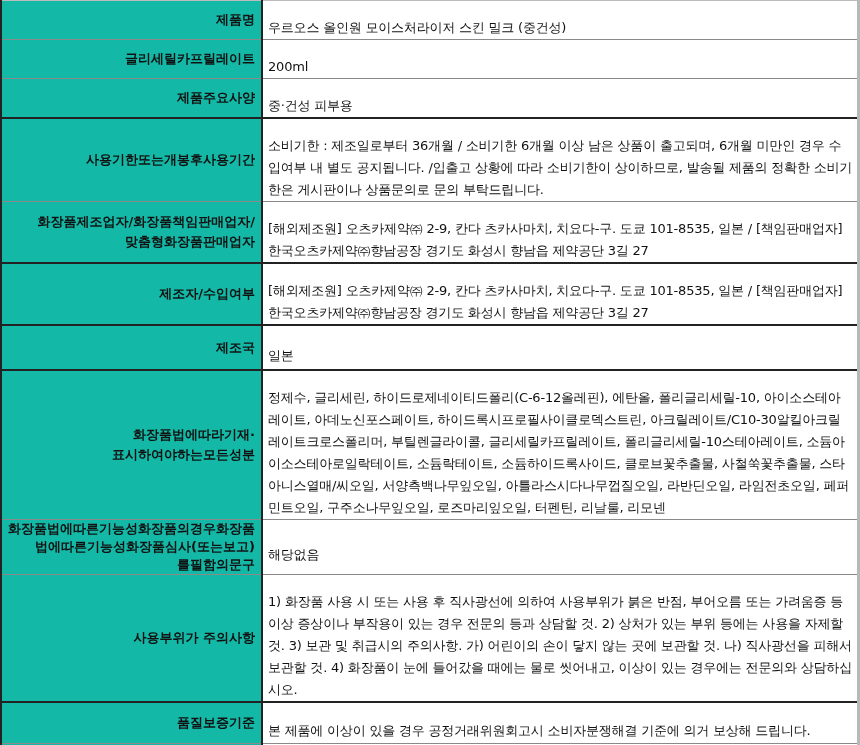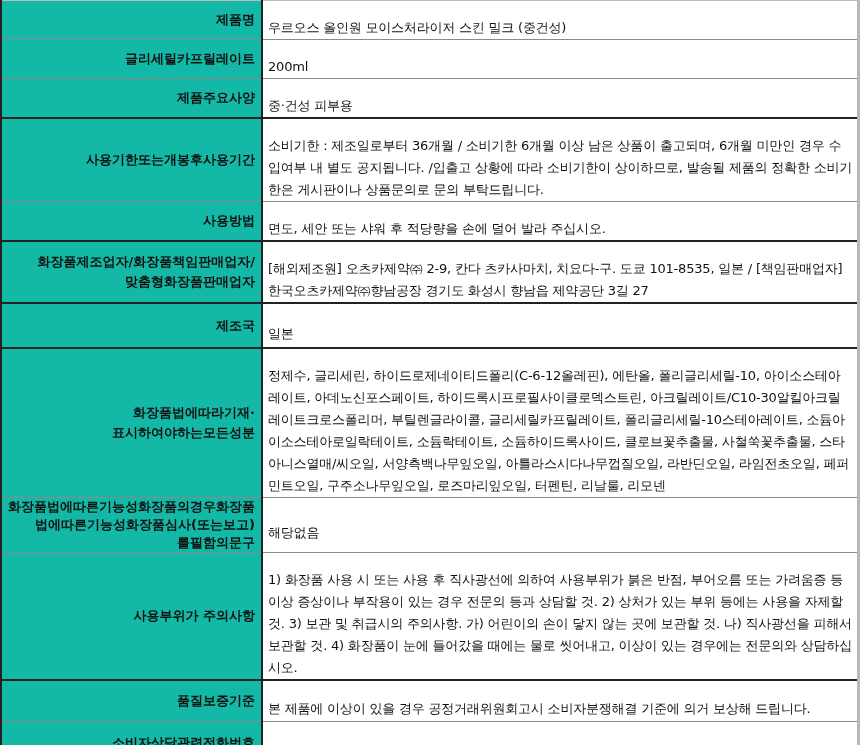--- a/index.html
+++ b/index.html
@@ -57,26 +57,26 @@
       <td class="value">200ml</td>
     </tr>
     <tr class="thick" style="height:36px">
       <td class="label">제품주요사양</td>
       <td class="value">중·건성 피부용</td>
     </tr>
     <tr style="height:67px">
       <td class="label">사용기한또는개봉후사용기간</td>
       <td class="value">소비기한 : 제조일로부터 36개월 / 소비기한 6개월 이상 남은 상품이 출고되며, 6개월 미만인 경우 수입여부 내 별도 공지됩니다. /입출고 상황에 따라 소비기한이 상이하므로, 발송될 제품의 정확한 소비기한은 게시판이나 상품문의로 문의 부탁드립니다.</td>
     </tr>
-    <tr class="thick" style="height:37px">
-      <td class="label">사용방법</td>
-      <td class="value">면도, 세안 또는 샤워 후 적당량을 손에 덜어 발라 주십시오.</td>
-    </tr>
     <tr class="thick" style="height:56px">
       <td class="label">화장품제조업자/화장품책임판매업자/맞춤형화장품판매업자</td>
+      <td class="value">[해외제조원] 오츠카제약㈜ 2-9, 칸다 츠카사마치, 치요다-구. 도쿄 101-8535, 일본 / [책임판매업자] 한국오츠카제약㈜향남공장 경기도 화성시 향남읍 제약공단 3길 27</td>
+    </tr>
+    <tr class="thick" style="height:48px">
+      <td class="label">제조자/수입여부</td>
       <td class="value">[해외제조원] 오츠카제약㈜ 2-9, 칸다 츠카사마치, 치요다-구. 도쿄 101-8535, 일본 / [책임판매업자] 한국오츠카제약㈜향남공장 경기도 화성시 향남읍 제약공단 3길 27</td>
     </tr>
     <tr class="thick" style="height:45px">
       <td class="label">제조국</td>
       <td class="value">일본</td>
     </tr>
     <tr style="height:137px">
       <td class="label">화장품법에따라기재·표시하여야하는모든성분</td>
       <td class="value">정제수, 글리세린, 하이드로제네이티드폴리(C-6-12올레핀), 에탄올, 폴리글리세릴-10, 아이소스테아레이트, 아데노신포스페이트, 하이드록시프로필사이클로덱스트린, 아크릴레이트/C10-30알킬아크릴레이트크로스폴리머, 부틸렌글라이콜, 글리세릴카프릴레이트, 폴리글리세릴-10스테아레이트, 소듐아이소스테아로일락테이트, 소듐락테이트, 소듐하이드록사이드, 클로브꽃추출물, 사철쑥꽃추출물, 스타아니스열매/씨오일, 서양측백나무잎오일, 아틀라스시다나무껍질오일, 라반딘오일, 라임전초오일, 페퍼민트오일, 구주소나무잎오일, 로즈마리잎오일, 터펜틴, 리날룰, 리모넨</td>
     </tr>

